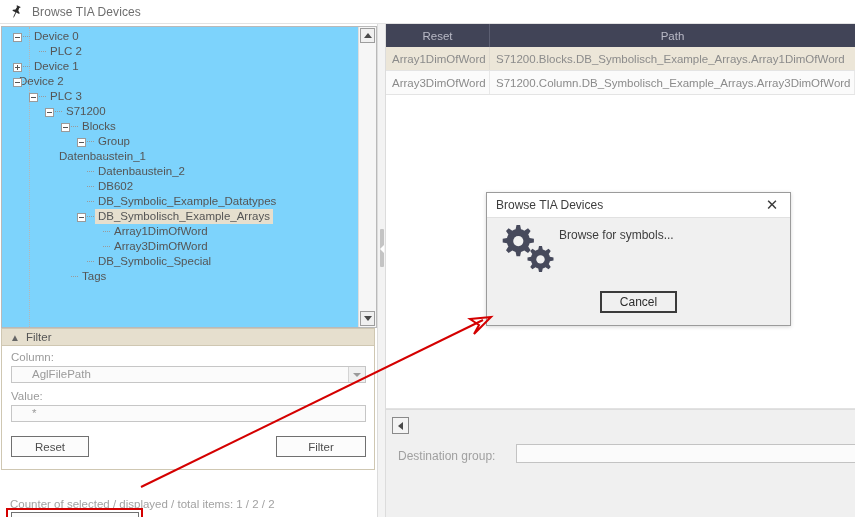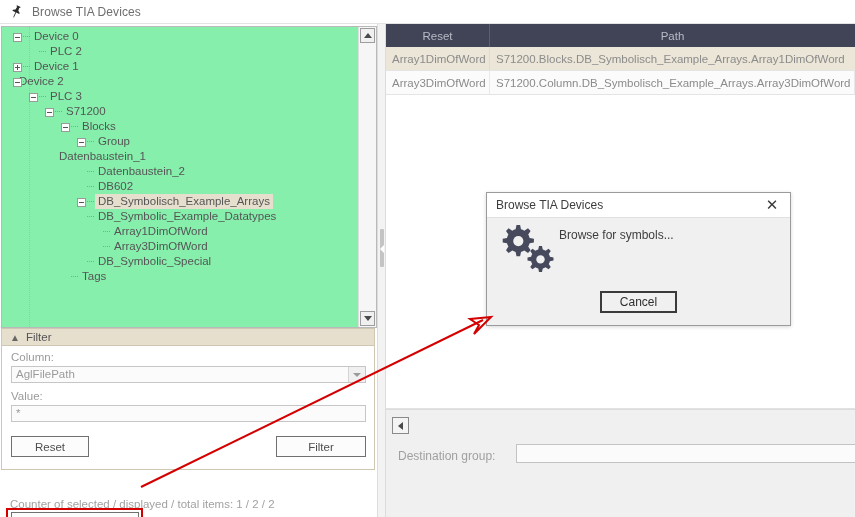--- a/index.html
+++ b/index.html
@@ -31,21 +31,21 @@
   }
 
   
   #left-pane {
     position: absolute; left: 0; top: 24px; width: 377px; height: 493px;
     background: #ffffff;
   }
   #tree-box {
     position: absolute; left: 1px; top: 2px; width: 374px; height: 300px;
     border: 1px solid #b9b9b9;
-    background: #86efac;
+    background: #7dd3fc;
     overflow: hidden;
   }
   #tree {
     position: absolute; left: 0; top: 0; right: 17px; bottom: 0;
     overflow: hidden;
     padding-top: 2px;
   }
   .tnode {
     position: relative;
     height: 15px;
@@ -125,21 +125,21 @@
   }
   .fld {
     position: absolute;
     height: 17px;
     background: #fbfbfb;
     border: 1px solid #c6c6c6;
     box-sizing: border-box;
     font-size: 11.5px;
     color: #9b9b9b;
     line-height: 15px;
-    padding-left: 4px;
+    padding-left: 20px;
     overflow: hidden;
     white-space: nowrap;
   }
   .fld .dd {
     position: absolute; right: 0; top: 0; width: 16px; height: 15px;
     background: #f0f0f0; border-left: 1px solid #d4d4d4;
     display: flex; align-items: center; justify-content: center;
   }
   .dd-tri {
     width: 0; height: 0;
@@ -322,22 +322,22 @@
         <div class="tnode"><span class="dots" style="left: 37px;"></span><span class="lbl" style="margin-left: 45px;">PLC 2</span></div>
         <div class="tnode"><span class="exp plus" style="left: 11px;"></span><span class="dots" style="left: 21px;"></span><span class="lbl" style="margin-left: 29px;">Device 1</span></div>
         <div class="tnode"><span class="exp" style="left: 11px;"></span><span class="dots" style="left: 21px;"></span><span class="lbl" style="margin-left: 14px;">Device 2</span></div>
         <div class="tnode"><span class="exp" style="left: 27px;"></span><span class="dots" style="left: 37px;"></span><span class="lbl" style="margin-left: 45px;">PLC 3</span></div>
         <div class="tnode"><span class="exp" style="left: 43px;"></span><span class="dots" style="left: 53px;"></span><span class="lbl" style="margin-left: 61px;">S71200</span></div>
         <div class="tnode"><span class="exp" style="left: 59px;"></span><span class="dots" style="left: 69px;"></span><span class="lbl" style="margin-left: 77px;">Blocks</span></div>
         <div class="tnode"><span class="exp" style="left: 75px;"></span><span class="dots" style="left: 85px;"></span><span class="lbl" style="margin-left: 93px;">Group</span></div>
         <div class="tnode"><span class="dots" style="left: 101px;"></span><span class="lbl" style="margin-left: 54px;">Datenbaustein_1</span></div>
         <div class="tnode"><span class="dots" style="left: 85px;"></span><span class="lbl" style="margin-left: 93px;">Datenbaustein_2</span></div>
         <div class="tnode"><span class="dots" style="left: 85px;"></span><span class="lbl" style="margin-left: 93px;">DB602</span></div>
+        <div class="tnode"><span class="dots" style="left: 85px;"></span><span class="lbl" style="margin-left: 93px;">DB_Symbolic_Example_Datatypes</span></div>
         <div class="tnode sel"><span class="exp" style="left: 75px;"></span><span class="dots" style="left: 85px;"></span><span class="lbl" style="margin-left: 93px;">DB_Symbolisch_Example_Arrays</span></div>
-        <div class="tnode"><span class="dots" style="left: 85px;"></span><span class="lbl" style="margin-left: 93px;">DB_Symbolic_Example_Datatypes</span></div>
         <div class="tnode"><span class="dots" style="left: 101px;"></span><span class="lbl" style="margin-left: 109px;">Array1DimOfWord</span></div>
         <div class="tnode"><span class="dots" style="left: 101px;"></span><span class="lbl" style="margin-left: 109px;">Array3DimOfWord</span></div>
         <div class="tnode"><span class="dots" style="left: 85px;"></span><span class="lbl" style="margin-left: 93px;">DB_Symbolic_Special</span></div>
         <div class="tnode"><span class="dots" style="left: 69px;"></span><span class="lbl" style="margin-left: 77px;">Tags</span></div>
       </div>
 
     <div id="tree-vsb">
       <div class="sb-btn up">
         <span class="tri up"></span>
       </div>

